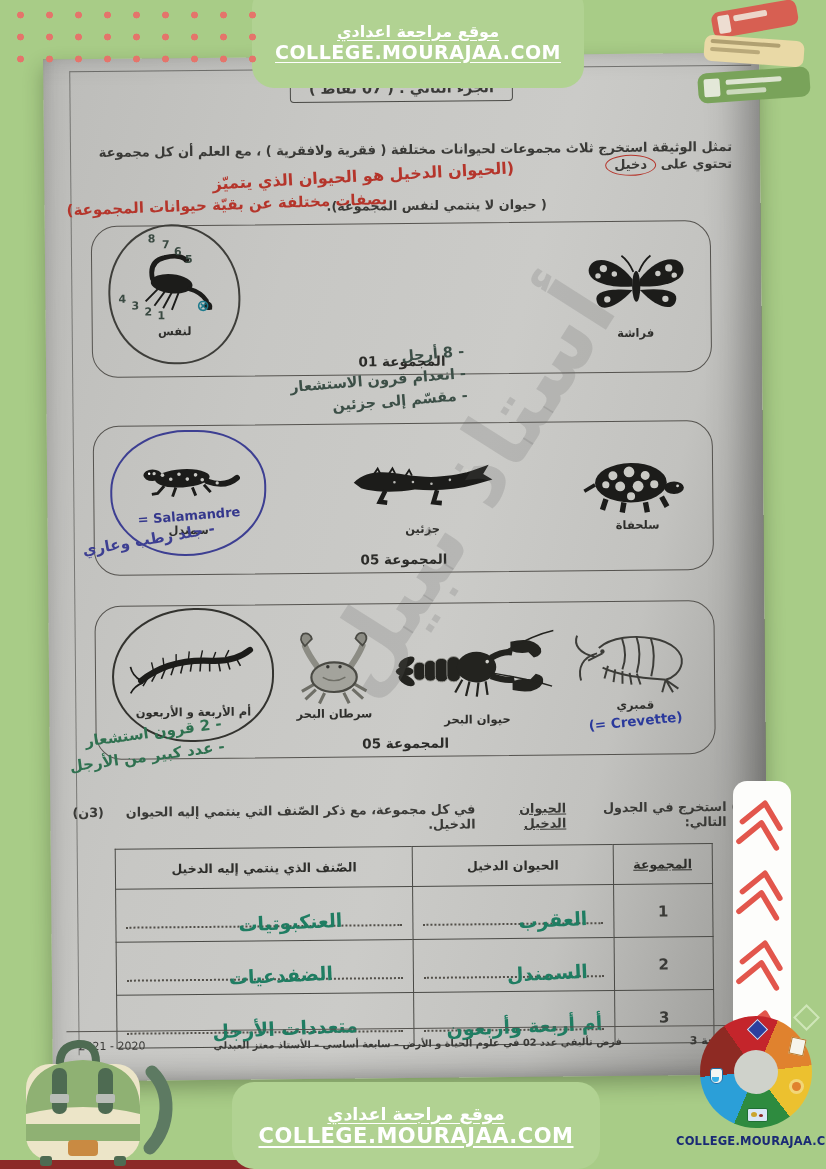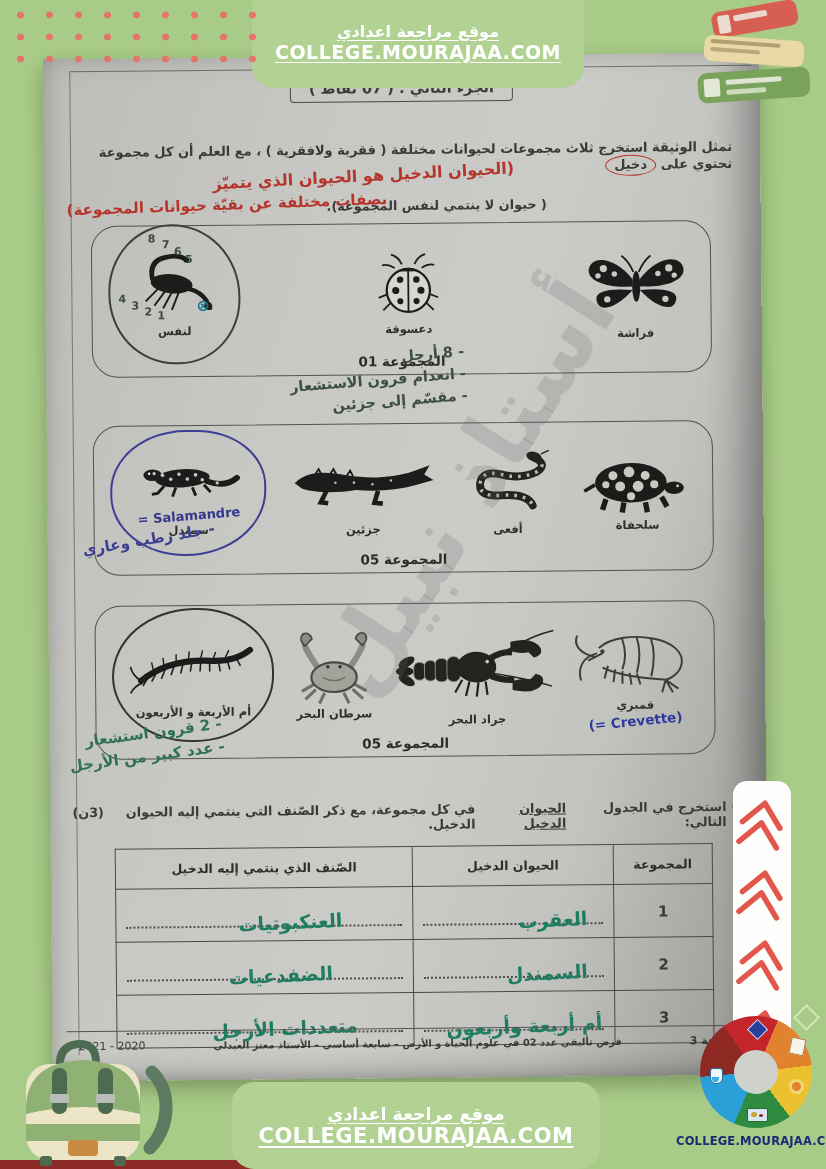--- a/index.html
+++ b/index.html
@@ -88,21 +88,21 @@
   #g3notes{top:664px;left:18px;font-size:15px;color:#2f7150;transform:rotate(-7deg);}
   .scorp-mark{position:absolute;left:86px;top:70px;color:#1d7a8c;font-size:16px;font-weight:700;}
   
   .q{position:absolute;top:746px;right:20px;left:22px;direction:rtl;display:flex;align-items:baseline;gap:5px;font-size:12.8px;font-weight:600;}
   .q .u{text-decoration:underline;font-weight:800;}
   .q .pts{margin-right:auto;font-weight:700;}
   .anstable{position:absolute;top:790px;right:54px;left:64px;direction:rtl;border-collapse:collapse;}
   .anstable th,.anstable td{border:1.5px solid #4a4a46;}
   .anstable th{font-size:12.5px;font-weight:800;padding:12px 4px;color:#2e2e2b;}
   .anstable td{height:50px;position:relative;text-align:center;}
-  .col-g{width:92px;} .col-i{width:198px;} .col-c{width:300px;}
+  .col-g{width:92px;text-decoration:underline;} .col-i{width:198px;} .col-c{width:300px;}
   .rownum{font-weight:800;font-size:15px;}
   .dotline{position:absolute;left:10px;right:10px;bottom:13px;border-bottom:2px dotted #524f49;}
   .ans{position:absolute;right:26px;bottom:7px;font-size:19px;font-weight:700;color:#1f7d62;transform:rotate(-2deg);white-space:nowrap;direction:rtl;}
   
   .pfooter{position:absolute;top:972px;left:14px;right:14px;border-top:1.4px solid #55534f;padding:8px 12px 0;display:flex;direction:rtl;align-items:baseline;gap:10px;color:#3a3a37;}
   .pf-page{font-weight:800;font-size:11px;white-space:nowrap;}
   .pf-info{flex:1;text-align:center;font-size:9.8px;font-weight:600;}
   .pf-year{font-size:11px;direction:ltr;white-space:nowrap;}
   svg{display:block;}
 </style>
@@ -168,38 +168,20 @@
       <span class="ln" style="left:64px;top:19px">6</span>
       <span class="ln" style="left:75px;top:27px">5</span>
       <span class="ln" style="left:8px;top:66px">4</span>
       <span class="ln" style="left:21px;top:73px">3</span>
       <span class="ln" style="left:34px;top:79px">2</span>
       <span class="ln" style="left:47px;top:83px">1</span>
       <span class="scorp-mark">⊗</span>
       <span class="alabel">لنفس</span>
     </div>
 
-    <div class="animal">
-      <svg width="82" height="72" viewBox="0 0 90 80">
-        <circle cx="45" cy="46" r="24" fill="#d6d6d2" stroke="#1c1c1a" stroke-width="2.5"></circle>
-        <path d="M45 22 V70" stroke="#1c1c1a" stroke-width="2"></path>
-        <path d="M33 25 a16 12 0 0 1 24 0 Z" fill="#1c1c1a"></path>
-        <path d="M38 17 Q34 8 26 6 M52 17 Q56 8 64 6 M30 21 Q22 16 16 18 M60 21 Q68 16 74 18" stroke="#1c1c1a" stroke-width="2" fill="none"></path>
-        <g fill="#1c1c1a">
-          <circle cx="36" cy="34" r="3.6"></circle>
-            <circle cx="54" cy="34" r="3.6"></circle>
-          <circle cx="31" cy="46" r="4"></circle>
-            <circle cx="59" cy="46" r="4"></circle>
-          <circle cx="36" cy="58" r="3.4"></circle>
-            <circle cx="54" cy="58" r="3.4"></circle>
-        </g>
-        <path d="M25 60 l-8 8 M65 60 l8 8 M22 50 l-10 4 M68 50 l10 4" stroke="#1c1c1a" stroke-width="2" fill="none"></path>
-      </svg>
-      <span class="alabel">دعسوقة</span>
-    </div>
 
     <div class="animal">
       <svg width="118" height="84" viewBox="0 0 130 92">
         <path d="M62 42 C44 18 18 14 14 30 C11 44 36 52 62 50 Z" fill="#1c1c1a"></path>
         <path d="M62 54 C44 74 24 80 22 64 C21 54 40 52 62 54 Z" fill="#1c1c1a"></path>
         <path d="M70 42 C88 18 114 14 118 30 C121 44 96 52 70 50 Z" fill="#1c1c1a"></path>
         <path d="M70 54 C88 74 108 80 110 64 C111 54 92 52 70 54 Z" fill="#1c1c1a"></path>
         <g fill="#c9c9c5">
           <circle cx="30" cy="30" r="4"></circle>
             <circle cx="42" cy="36" r="3"></circle>
@@ -256,29 +238,20 @@
         <g fill="#b9b9b5">
             <circle cx="50" cy="38" r="1.4"></circle>
             <circle cx="70" cy="38" r="1.4"></circle>
             <circle cx="90" cy="40" r="1.4"></circle>
             <circle cx="110" cy="36" r="1.4"></circle>
           </g>
       </svg>
       <span class="alabel">جزئين</span>
     </div>
 
-    <div class="animal">
-      <svg width="96" height="76" viewBox="0 0 110 84">
-        <path d="M88 14 Q102 22 88 30 Q70 38 48 32 Q26 27 24 42 Q22 58 48 56 Q78 54 84 68" stroke="#23231f" stroke-width="9" fill="none" stroke-linecap="round"></path>
-        <path d="M88 14 Q102 22 88 30 Q70 38 48 32 Q26 27 24 42 Q22 58 48 56 Q78 54 84 68" stroke="#b9b9b4" stroke-width="4" fill="none" stroke-dasharray="3 7"></path>
-        <ellipse cx="86" cy="12" rx="9" ry="5.5" fill="#23231f" transform="rotate(18 86 12)"></ellipse>
-        <path d="M94 9 l9 -4" stroke="#23231f" stroke-width="1.6" fill="none"></path>
-      </svg>
-      <span class="alabel">أفعى</span>
-    </div>
 
     <div class="animal">
       <svg width="118" height="70" viewBox="0 0 130 78">
         <path d="M30 58 l-4 12 M50 62 l-2 11 M74 62 l2 11 M92 56 l6 11" stroke="#1c1c1a" stroke-width="6" fill="none"></path>
         <path d="M18 42 l-12 7" stroke="#1c1c1a" stroke-width="4" fill="none"></path>
         <ellipse cx="106" cy="46" rx="11" ry="7" fill="#1c1c1a"></ellipse>
         <ellipse cx="58" cy="40" rx="40" ry="22" fill="#1c1c1a"></ellipse>
         <g fill="#c9c9c4">
           <circle cx="38" cy="32" r="5"></circle>
             <circle cx="56" cy="28" r="6"></circle>
@@ -338,21 +311,21 @@
         </g>
         <path d="M108 42 Q122 34 132 36 M108 62 Q124 68 134 66" stroke="#23231f" stroke-width="7" fill="none"></path>
         <g fill="#23231f">
           <path d="M130 24 q26 -6 34 8 q2 8 -8 10 l-6 -6 q-10 2 -20 -2 Z"></path>
           <path d="M132 78 q26 6 34 -8 q2 -8 -8 -10 l-6 6 q-10 -2 -20 2 Z"></path>
         </g>
         <path d="M84 68 l-4 16 M94 69 l-2 16 M102 68 l2 15 M76 66 l-8 14" stroke="#23231f" stroke-width="2.5" fill="none"></path>
         <path d="M108 44 Q150 18 178 12 M106 58 Q150 66 176 74" stroke="#23231f" stroke-width="1.6" fill="none"></path>
         <circle cx="104" cy="46" r="2" fill="#cfcfca"></circle>
       </svg>
-      <span class="alabel">جراد البحر</span>
+      <span class="alabel">حيوان البحر</span>
     </div>
 
     <div class="animal">
       <svg width="126" height="84" viewBox="0 0 140 92">
         <g stroke="#3c3c38" stroke-width="2.2" fill="none">
           <path d="M18 52 L34 44"></path>
           <path d="M30 38 C44 26 70 24 90 28 C112 32 124 44 122 56 C120 66 112 72 104 74"></path>
           <path d="M34 60 C54 70 84 72 104 74"></path>
           <path d="M56 28 C60 40 60 52 56 62 M72 26 C76 38 76 52 72 66 M88 28 C92 40 92 54 88 70"></path>
           <path d="M104 74 L118 84 M104 74 L112 88 M104 74 L100 88"></path>

